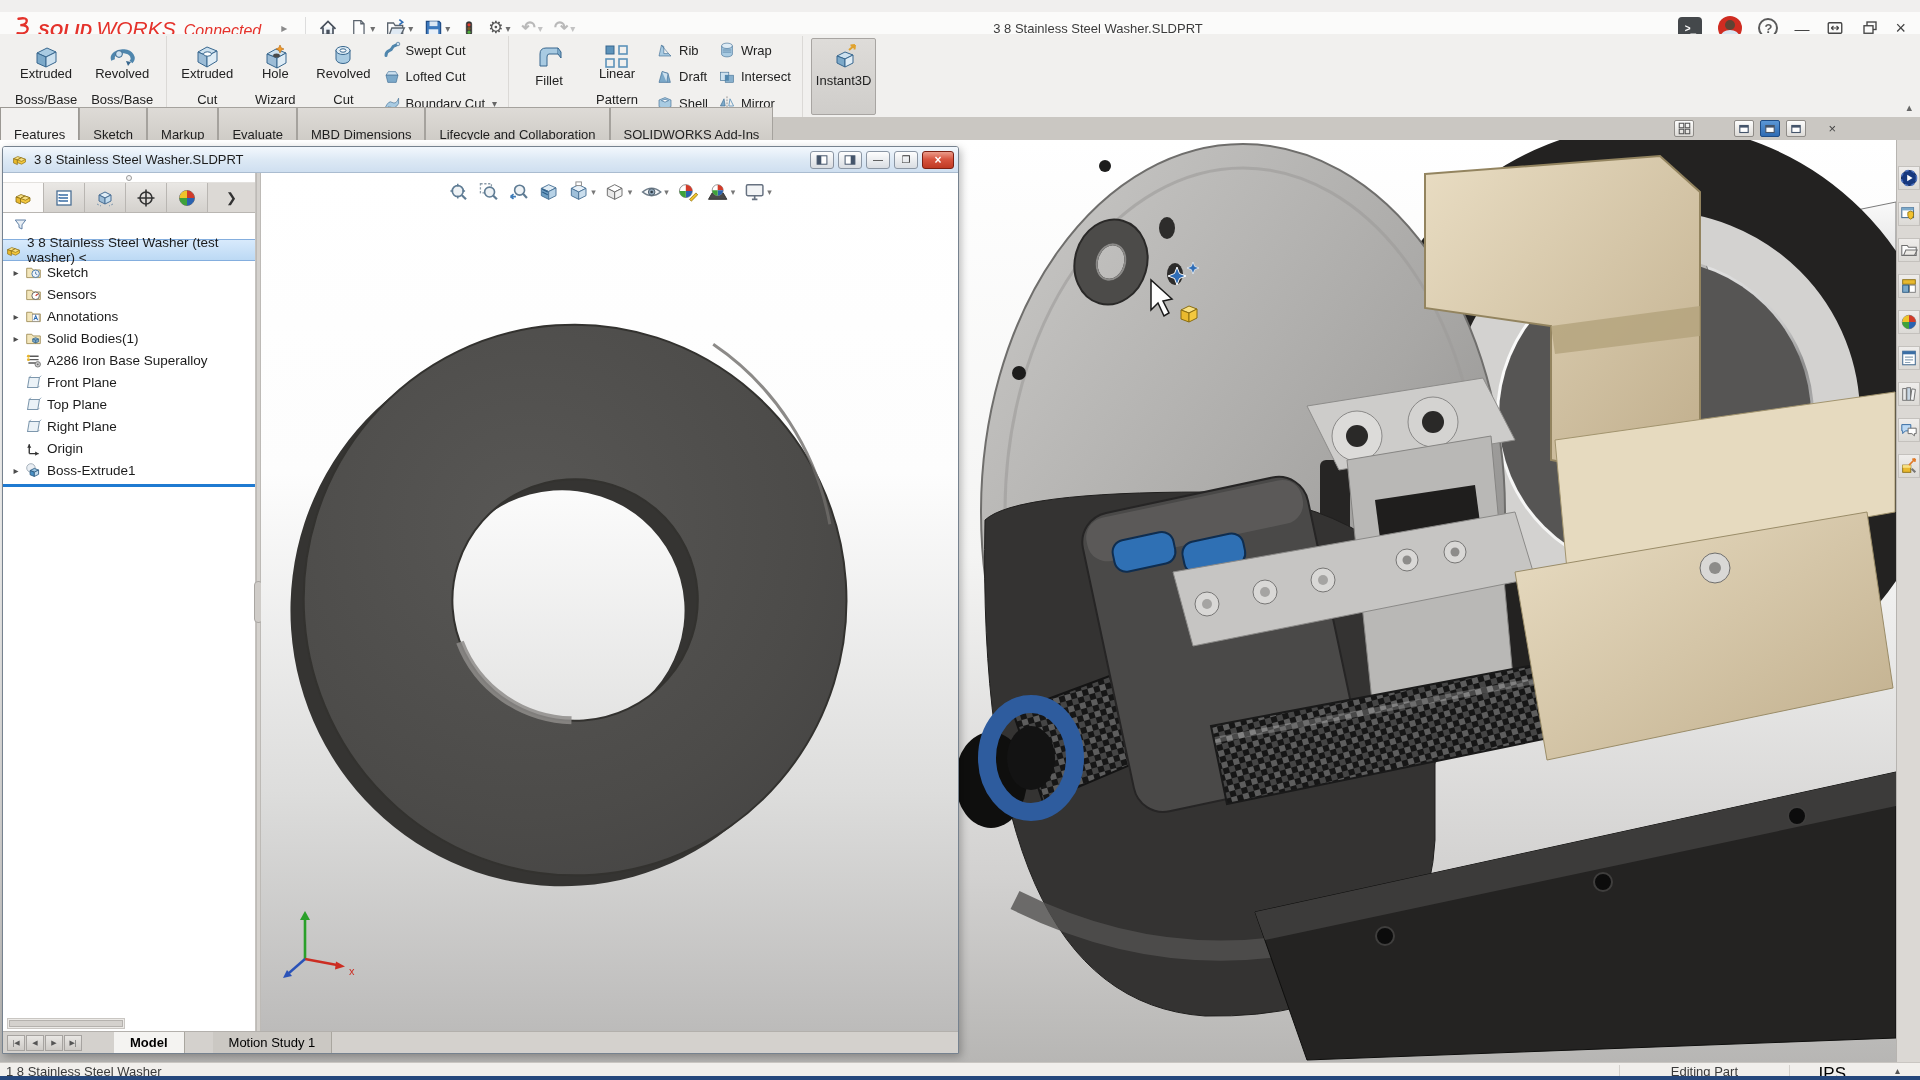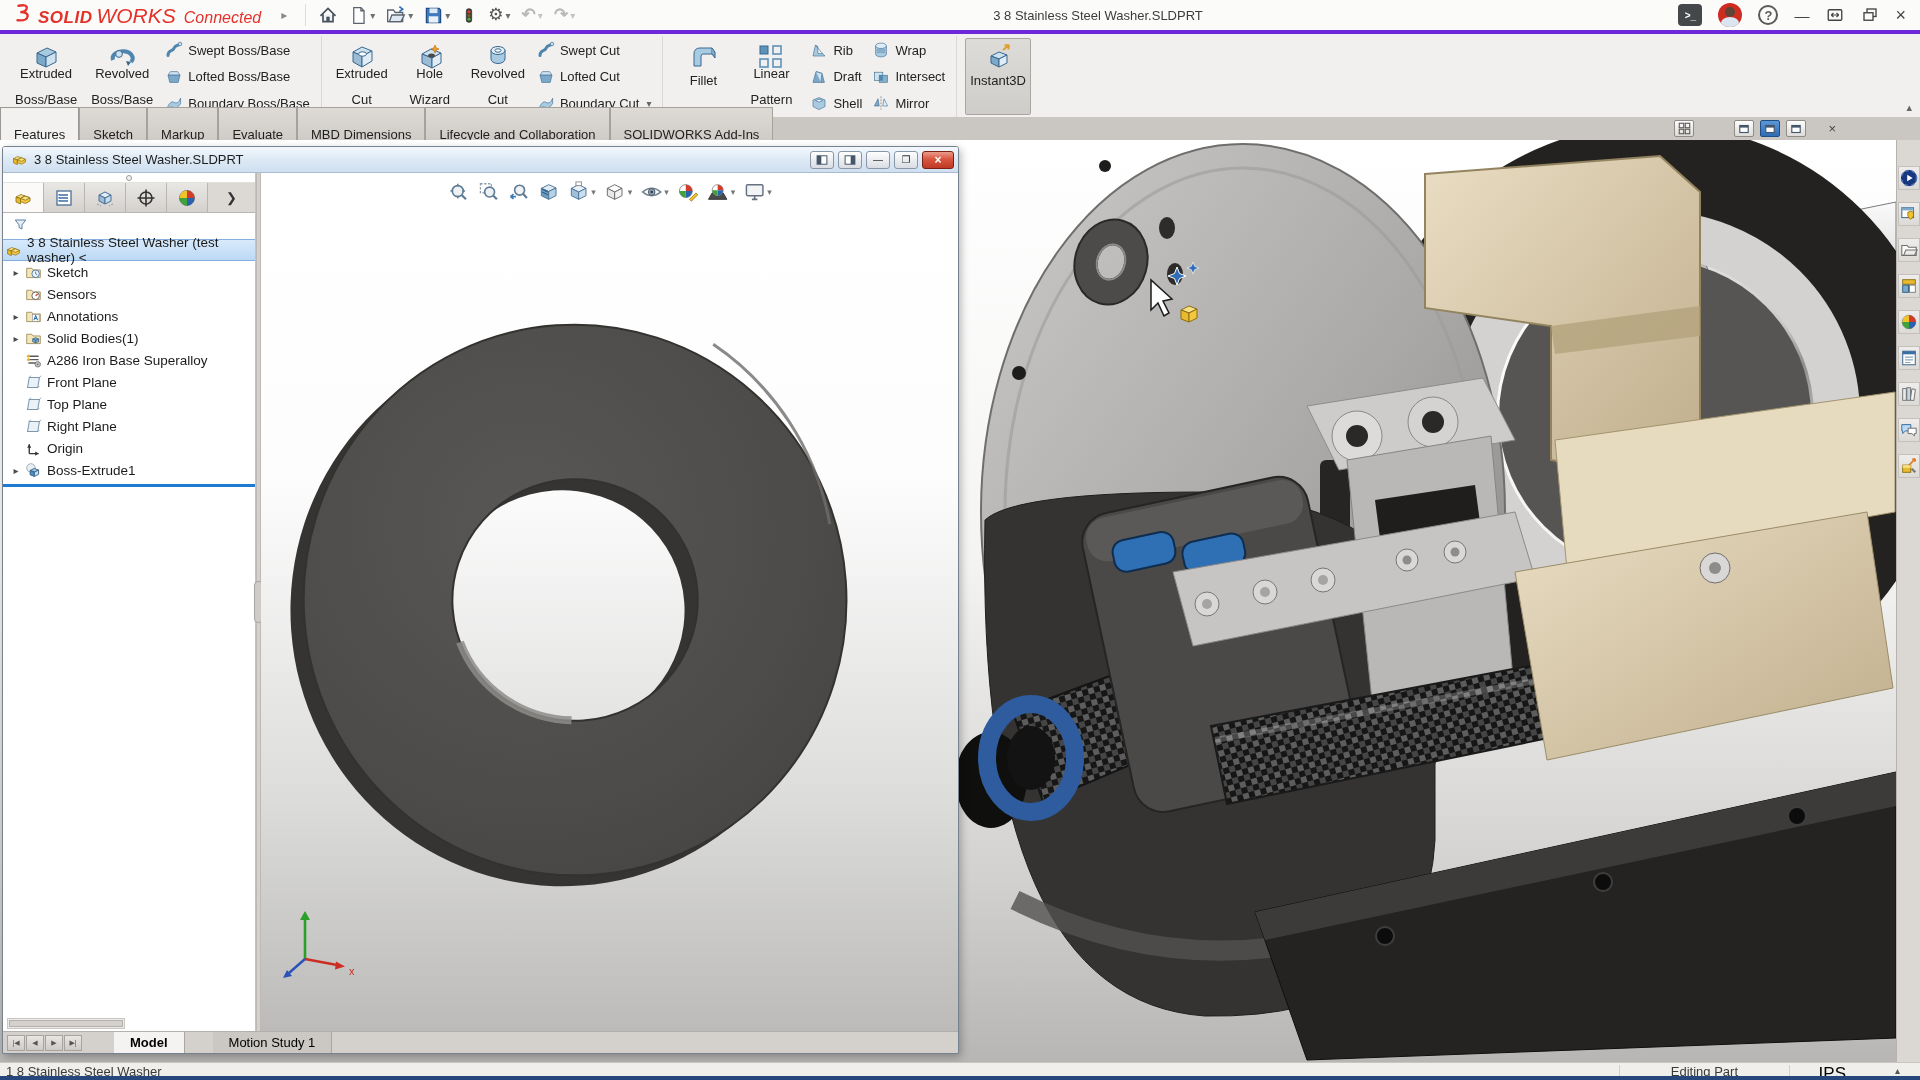--- a/index.html
+++ b/index.html
@@ -1,22 +1,22 @@
 <!DOCTYPE html>
 <html><head>
 <meta charset="utf-8">
 <style>
   * { margin:0; padding:0; box-sizing:border-box; }
   html,body { width:1920px; height:1080px; overflow:hidden; }
   body { font-family:"Liberation Sans",sans-serif; cursor:default; user-select:none; background:#f0efee; }
   .app { position:relative; width:1920px; height:1080px; overflow:hidden; }
 
   
-  .titlebar { position:absolute; top:0; left:0; right:0; height:34px; background:#fbfbfa;
-              border-bottom:4px solid #6d28d9; display:flex; align-items:center; }
+  .titlebar { position:absolute; top:12px; left:0; right:0; height:34px; background:#fbfbfa;
+              border-bottom:2px solid #6d28d9; display:flex; align-items:center; }
   .brand { display:flex; align-items:baseline; gap:4px; padding:0 10px 0 12px; }
   .brand .b-solid { font-weight:bold; font-style:italic; color:#e4322b; font-size:17px; letter-spacing:.5px; }
   .brand .b-works { font-weight:normal; font-style:italic; color:#e4322b; font-size:21px; }
   .brand .b-conn  { font-style:italic; color:#e4322b; font-size:16px; margin-left:4px; }
   .tb-exp { color:#8a8a8a; font-size:12px; padding:0 10px; background:none; border:none; }
   .tb-sep { width:1px; height:22px; background:#ddd; margin:0 8px; }
   .qat { display:flex; align-items:center; gap:3px; }
   .qbtn { display:flex; align-items:center; gap:2px; background:none; border:none; padding:3px 4px; border-radius:3px; }
   .qbtn .car { font-size:10px; color:#6f6f6f; }
   .qbtn.dis .car { color:#c3c3c3; }
@@ -560,40 +560,20 @@
       </button>
       <button class="rb-large">
         <svg class="ico30">
             <use href="#sym-revolve"></use>
           </svg>
         <span class="rb-label">
             <span>Revolved</span>
             <span>Boss/Base</span>
           </span>
       </button>
-      <div class="rb-stack">
-        <button class="rb-row">
-            <svg class="ico17">
-              <use href="#sym-sweep"></use>
-            </svg>
-            <span>Swept Boss/Base</span>
-          </button>
-        <button class="rb-row">
-            <svg class="ico17">
-              <use href="#sym-loft"></use>
-            </svg>
-            <span>Lofted Boss/Base</span>
-          </button>
-        <button class="rb-row">
-            <svg class="ico17">
-              <use href="#sym-boundary"></use>
-            </svg>
-            <span>Boundary Boss/Base</span>
-          </button>
-      </div>
     </div>
 
     <div class="rb-group">
       <button class="rb-large">
         <svg class="ico30">
             <use href="#sym-extrudecut"></use>
           </svg>
         <span class="rb-label">
             <span>Extruded</span>
             <span>Cut</span>

